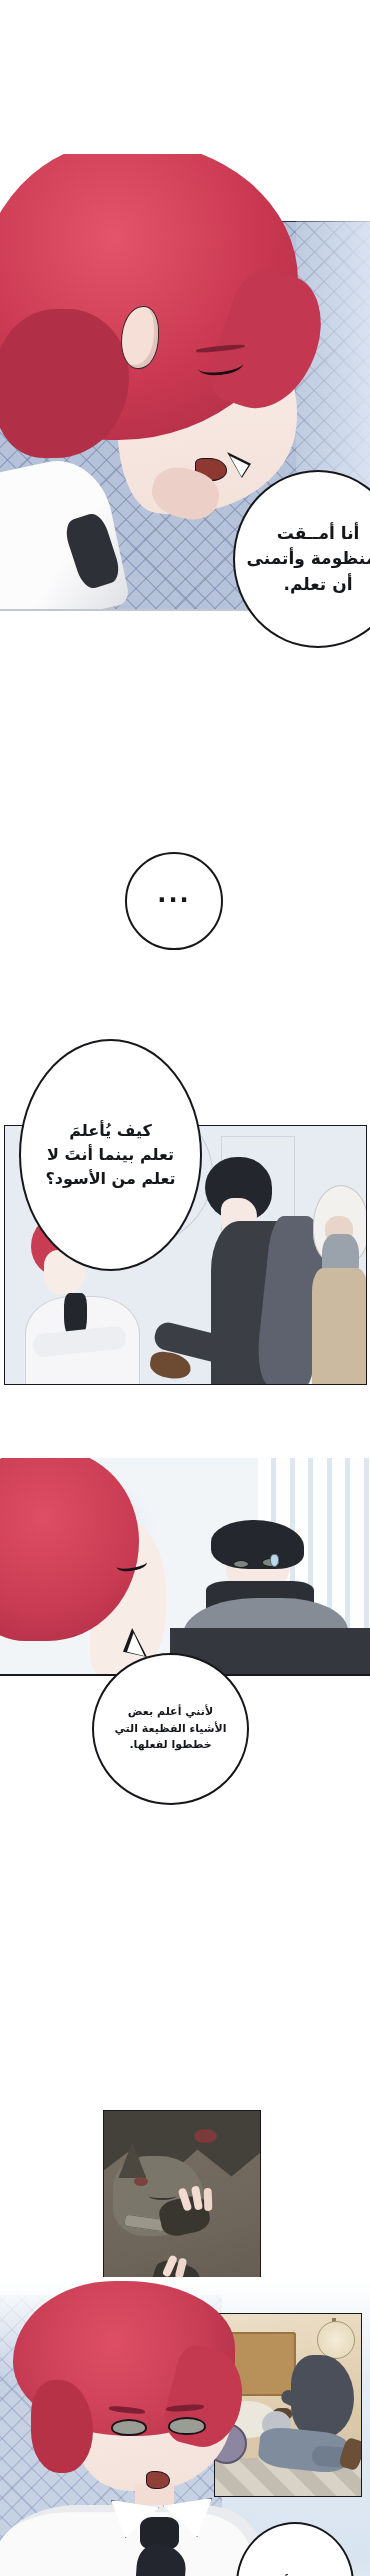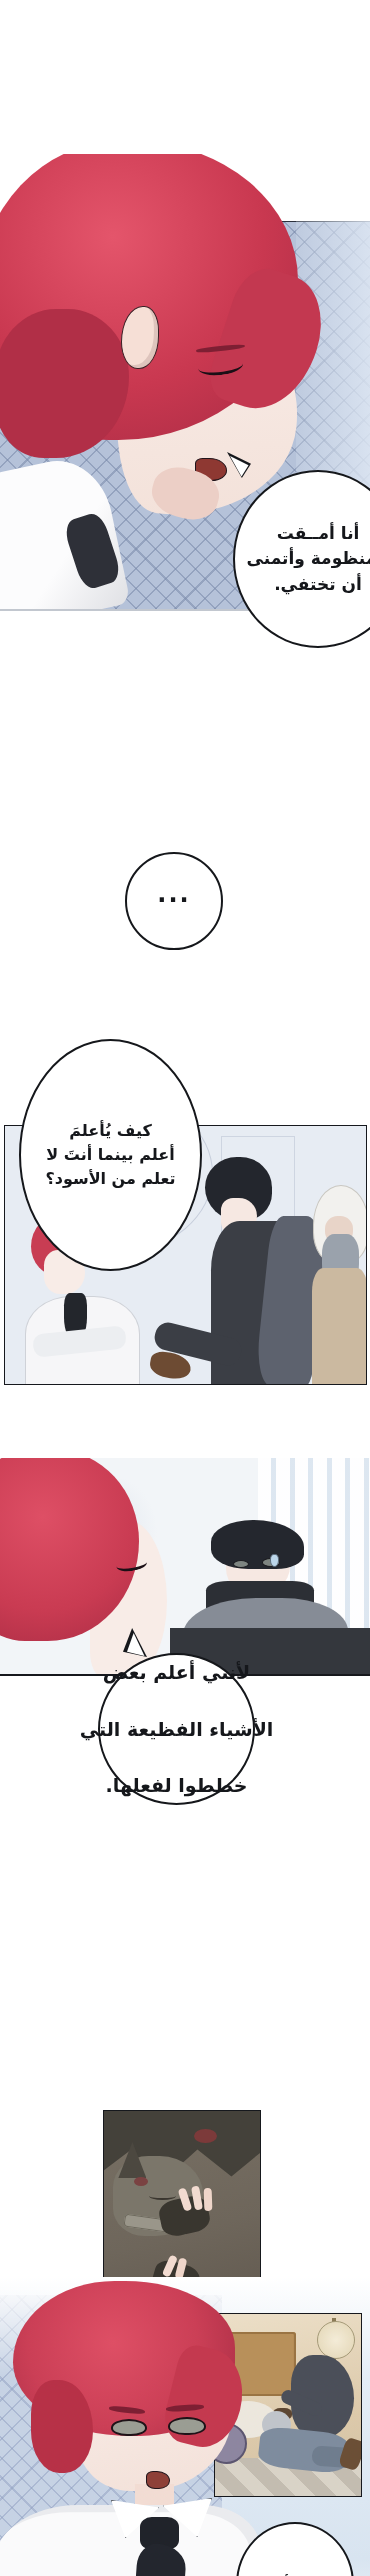--- a/index.html
+++ b/index.html
@@ -42,30 +42,30 @@
     <div class="s" style="left:152px;top:315px;width:67px;height:49px;background:#eccfc6;border-radius:45%;transform:rotate(15deg);"></div>
     <div class="s" style="left:-13px;top:309px;width:129px;height:155px;background:linear-gradient(135deg,#fcfcfd 60%,#dfe0e4);border-radius:10% 40% 10% 10%;transform:rotate(-12deg);"></div>
     <div class="s" style="left:72px;top:361px;width:41px;height:72px;background:#2e3038;border-radius:30%;transform:rotate(-18deg);"></div>
   </div>
 
   <div class="tail-o" style="left:227px;top:452px;width:24px;height:26px;clip-path:polygon(0 0,100% 45%,62% 100%);"></div>
   <div class="tail-i" style="left:230px;top:456px;width:18.5px;height:20.6px;clip-path:polygon(0 0,100% 45%,62% 100%);"></div>
   <div class="bubble" style="left:233px;top:470px;width:170px;height:178px;font-size:17px;">
     <div class="ln">أنا أمــقت</div>
     <div class="ln">المنظومة وأتمنى</div>
-    <div class="ln">أن تختفي.</div>
+    <div class="ln">أن تعلم.</div>
   </div>
 
   <div class="bubble" style="left:125px;top:852px;width:98px;height:98px;font-size:24px;letter-spacing:2.1px;">
     <div class="ln" style="transform:translateY(-7.2px);">...</div>
   </div>
 
   <div class="bubble" style="left:19px;top:1039px;width:183px;height:232px;font-size:16px;">
     <div class="ln">كيف يُأعلمَ</div>
-    <div class="ln">أعلم بينما أنتَ لا</div>
+    <div class="ln">تعلم بينما أنتَ لا</div>
     <div class="ln">تعلم من الأسود؟</div>
   </div>
 
   <div class="panel" style="left:4.1px;top:1125px;width:363px;height:260px;border:1.5px solid #16181d;background:#e7ecf3;">
     <div class="s" style="left:20.6px;top:-31px;width:185px;height:155px;border:1px solid rgba(150,160,185,.4);border-radius:50%;"></div>
     <div class="s" style="left:216px;top:10.3px;width:72px;height:155px;border:1px solid rgba(150,160,185,.3);"></div>
 
     <div class="s" style="left:26px;top:88px;width:57px;height:62px;background:#c83d53;border-radius:55% 45% 50% 50%;"></div>
     <div class="s" style="left:39px;top:124px;width:41px;height:44px;background:#f8ece7;border-radius:40% 60% 55% 45%;"></div>
     <div class="s" style="left:19.6px;top:170px;width:113px;height:93px;background:#f6f6f8;border:1px solid #cfd2d8;border-radius:40% 40% 0 0;"></div>
@@ -99,21 +99,21 @@
     <div class="s" style="left:262px;top:100px;width:15.5px;height:6.7px;background:#7e8581;border:1.5px solid #1c1c20;border-radius:50%;"></div>
     <div class="s" style="left:242px;top:130px;width:20.6px;height:4.1px;background:#3a2c2c;border-radius:40%;"></div>
     <div class="s" style="left:270px;top:96px;width:7.2px;height:11.3px;background:#bcd6ea;border:1px solid #5b6b7a;border-radius:50% 50% 60% 60%;"></div>
     <div class="s" style="left:206px;top:123px;width:108px;height:46px;background:#2c2f35;border-radius:20% 20% 40% 40%;"></div>
     <div class="s" style="left:183px;top:140px;width:165px;height:82px;background:#868c96;border-radius:45% 40% 30% 35%;"></div>
     <div class="s" style="left:170px;top:170px;width:201px;height:48px;background:#34373d;"></div>
   </div>
 
   <div class="tail-o" style="left:123px;top:1628px;width:24px;height:29px;clip-path:polygon(38% 0,100% 100%,0 82%);"></div>
   <div class="tail-i" style="left:127px;top:1633px;width:17.5px;height:23px;clip-path:polygon(38% 0,100% 100%,0 82%);"></div>
-  <div class="bubble" style="left:98px;top:1653px;width:157px;height:152px;font-size:19px;gap:28px;">
+  <div class="bubble" style="left:92px;top:1653px;width:157px;height:152px;font-size:11px;">
     <div class="ln">لأنني أعلم بعض</div>
     <div class="ln">الأشياء الفظيعة التي</div>
     <div class="ln">خططوا لفعلها.</div>
   </div>
 
 
   <div class="panel" style="left:103px;top:2110px;width:158px;height:222px;border:1.5px solid #16181d;background:linear-gradient(165deg,#787064,#6e665b 55%,#5f574d);">
     <div class="s" style="left:-5.2px;top:-7.7px;width:170px;height:77px;background:#44413a;clip-path:polygon(0 0,100% 0,100% 55%,78% 95%,58% 60%,38% 100%,18% 62%,0 92%);"></div>
     <div class="s" style="left:90px;top:18px;width:23px;height:14.4px;background:#7c3a3a;border-radius:50%;"></div>
     <div class="s" style="left:9.3px;top:45px;width:90px;height:80px;background:#7b766a;border-radius:45% 55% 60% 40%;"></div>

